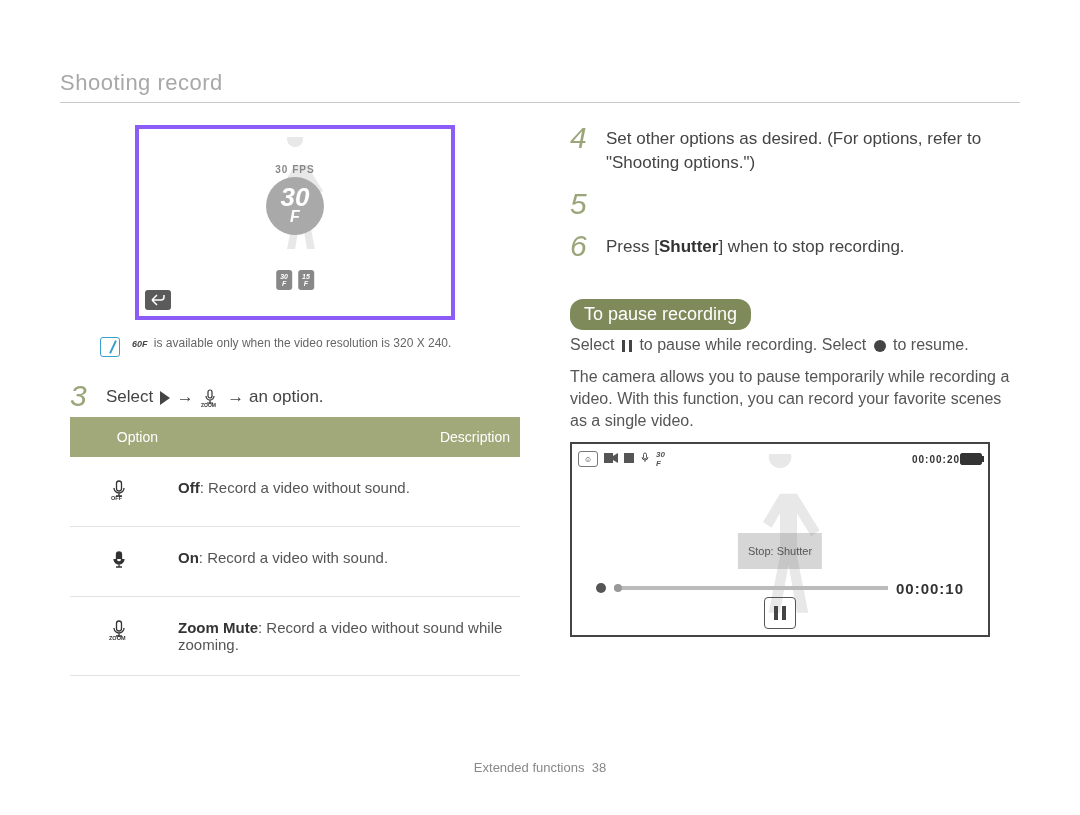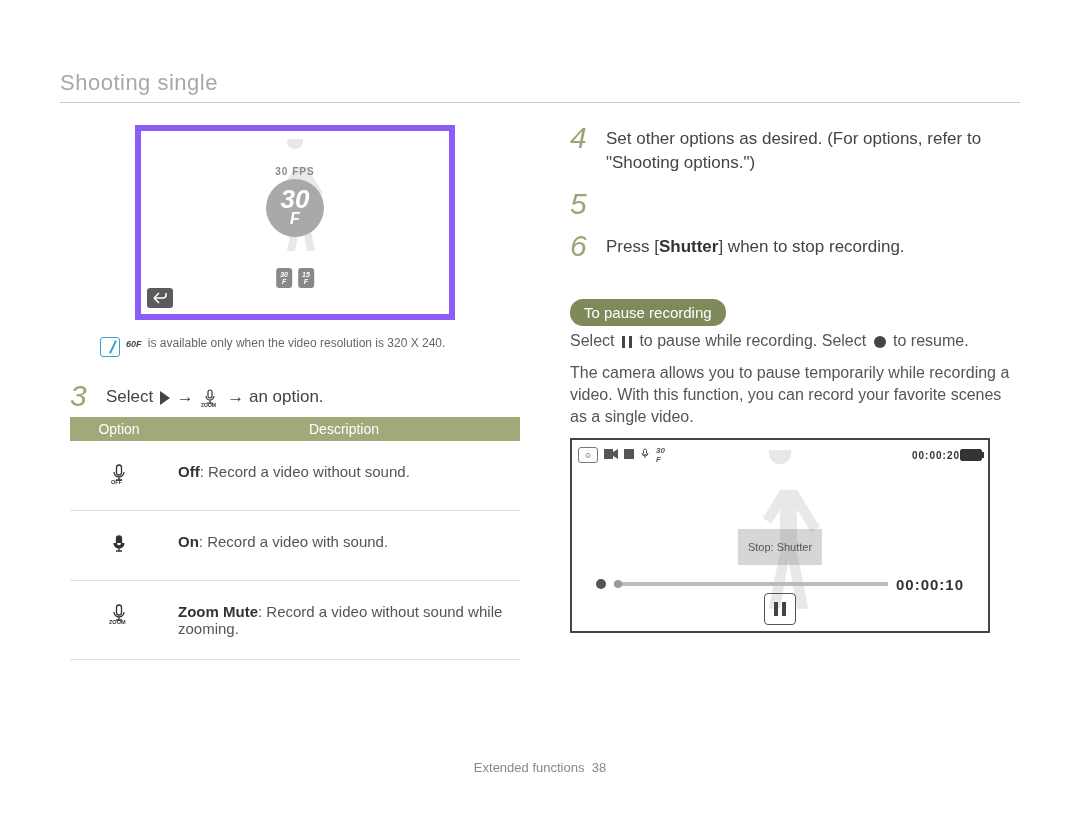--- a/index.html
+++ b/index.html
@@ -36,21 +36,21 @@
   }
   .col {
     flex: 1;
     min-width: 0;
   }
   .col-left { padding-left: 10px; }
   .col-right { padding-left: 0px; }
   .screen-frame {
     width: 320px;
     height: 195px;
-    border: 6px solid #8b5cf6;
+    border: 4px solid #8b5cf6;
     box-sizing: border-box;
     position: relative;
     margin: 0 auto 12px auto;
     background: #fff;
   }
   .back-btn {
     position: absolute;
     left: 6px;
     bottom: 6px;
     width: 26px;
@@ -120,21 +120,21 @@
     font-style: italic;
     font-weight: 700;
     display: flex;
     flex-direction: column;
     align-items: center;
     line-height: 7px;
   }
   .note-row {
     display: flex;
     align-items: flex-start;
-    gap: 6px;
+    gap: 12px;
     padding: 4px 30px 10px 30px;
     font-size: 12px;
     color: #666;
   }
   .note-icon {
     width: 18px;
     height: 18px;
     border: 1.5px solid #3aa0c9;
     border-radius: 3px;
     display: flex;
@@ -203,22 +203,22 @@
 
   table.options {
     border-collapse: collapse;
     width: 100%;
     font-size: 15px;
   }
   table.options th {
     background: #a1a97b;
     color: #fff;
     font-weight: normal;
-    text-align: center;
-    padding: 4px 10px;
+    text-align: right;
+    padding: 12px 10px;
     font-size: 14px;
   }
   table.options th:first-child { width: 78px; }
   table.options td {
     padding: 22px 10px;
     vertical-align: top;
     border-bottom: 1px solid #e2e2e2;
     color: #555;
   }
   table.options td.icon-cell {
@@ -226,21 +226,21 @@
     width: 78px;
   }
   .bold { font-weight: bold; color:#333; }
 
   .pill {
     display: inline-block;
     background: #7f8a5b;
     color: #fff;
     padding: 5px 14px;
     border-radius: 13px;
-    font-size: 15px;
+    font-size: 18px;
     margin-top: 32px;
   }
   .para {
     font-size: 16px;
     color: #555;
     line-height: 22px;
     margin: 8px 0 10px 0;
     font-weight: 300;
   }
   .pause-icon-inline {
@@ -319,21 +319,21 @@
   }
   .footer {
     position:absolute; left:0; right:0; bottom:40px;
     text-align:center; font-size:13px; color:#888; font-weight:300;
   }
 </style>
 </head>
 <body>
 
 <div class="page">
-  <div class="section-title">Shooting single</div>
+  <div class="section-title">Shooting record</div>
   <hr class="hr">
 
   <div class="cols">
 
     <div class="col col-left">
       <div class="screen-frame">
         <div class="silhouette">
           <svg width="60" height="120" viewBox="0 0 60 120">
             <path d="M30 10 a8 8 0 1 1 0.1 0 M30 28 l-12 20 l6 4 l6 -10 v30 l-8 40 h8 l6 -34 l6 34 h8 l-8 -40 v-30 l10 16 l6 -4 l-16 -26 z" fill="#e8e8e8"></path>
           </svg>

